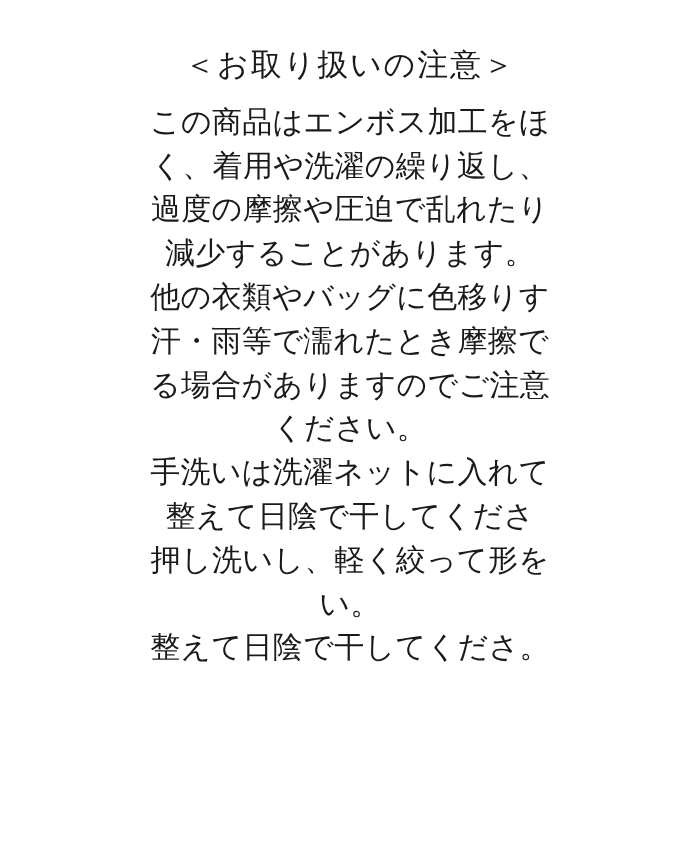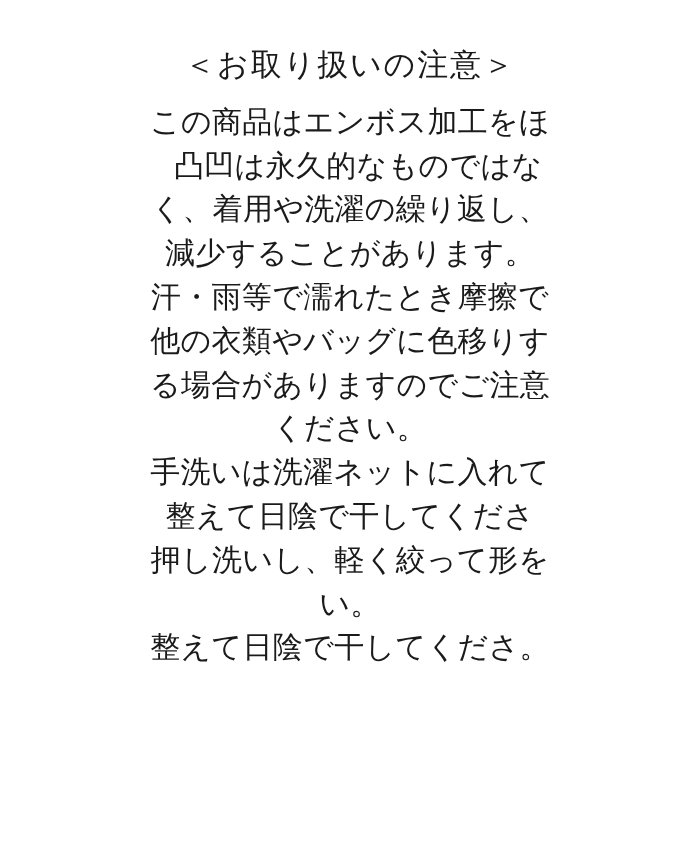--- a/index.html
+++ b/index.html
@@ -49,25 +49,25 @@
     padding-left: 0.55em;
   }
 </style>
 </head>
 <body>
 
 <div class="page">
   <h1 class="notice-heading">＜お取り扱いの注意＞</h1>
   <div class="notice-body">
     <div class="notice-line">この商品はエンボス加工をほ</div>
-    <div class="notice-line indent">凸凹は永久的なものではな</div>
     <div class="notice-line">く、着用や洗濯の繰り返し、</div>
+    <div class="notice-line">過度の摩擦や圧迫で乱れたり</div>
     <div class="notice-line">減少することがあります。</div>
+    <div class="notice-line">他の衣類やバッグに色移りす</div>
     <div class="notice-line">汗・雨等で濡れたとき摩擦で</div>
-    <div class="notice-line">他の衣類やバッグに色移りす</div>
     <div class="notice-line">る場合がありますのでご注意</div>
     <div class="notice-line">ください。</div>
     <div class="notice-line">手洗いは洗濯ネットに入れて</div>
     <div class="notice-line">整えて日陰で干してくださ</div>
     <div class="notice-line">押し洗いし、軽く絞って形を</div>
     <div class="notice-line">い。</div>
     <div class="notice-line">整えて日陰で干してくださ。</div>
   </div>
 </div>
 

